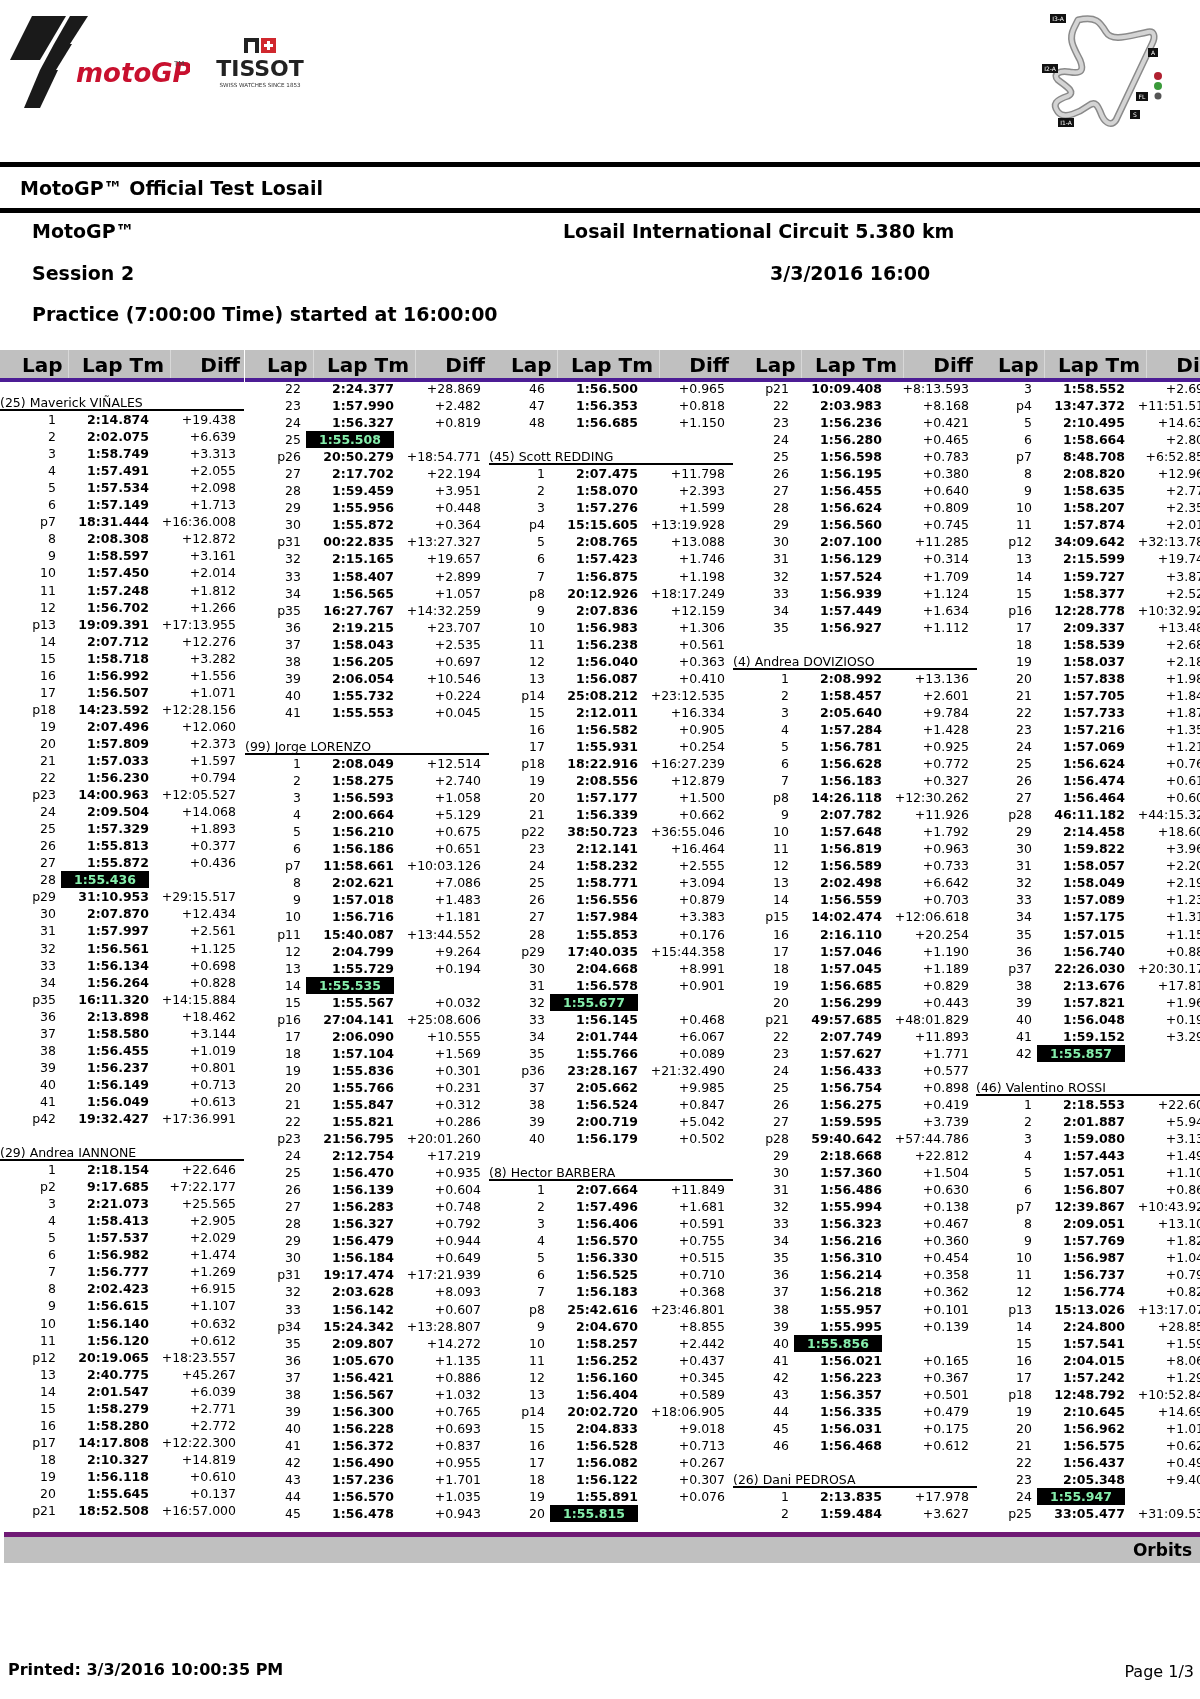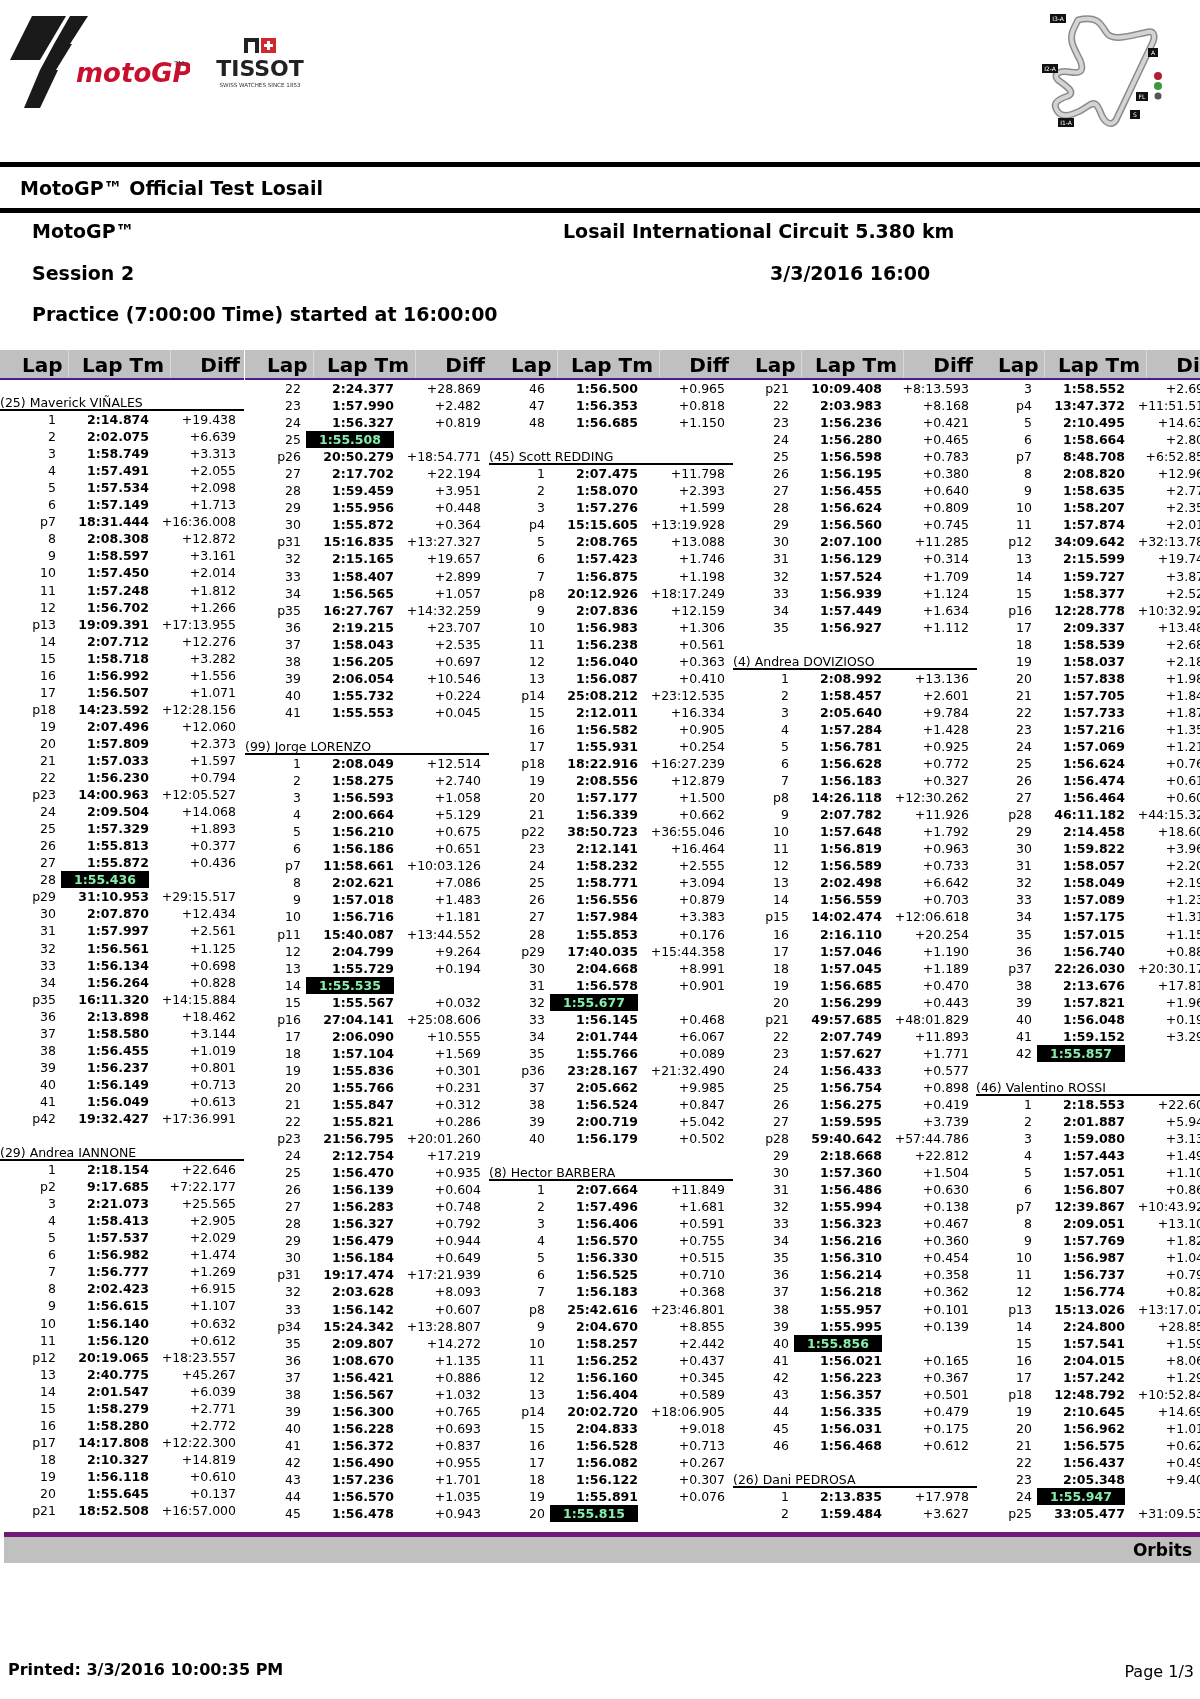--- a/index.html
+++ b/index.html
@@ -9,21 +9,21 @@
   
   #motogp-logo { left: 10px; top: 8px; width: 180px; height: 105px; }
   #tissot-logo { left: 208px; top: 38px; width: 120px; height: 55px; }
   #track-map { left: 1040px; top: 8px; width: 140px; height: 122px; }
   .rule-thick { left: 0; width: 1200px; height: 5px; background: #000; }
   .title-main { left: 8px; top: 177px; font-size: 19px; font-weight: bold; margin-left: 12px; }
   .hdr-txt { font-size: 19px; font-weight: bold; }
   
   .col { position: absolute; top: 350px; width: 244px; }
   .col-head { position: absolute; top: 0; left: 0; width: 100%; height: 28px;
-              background: #c0c0c0; border-bottom: 2px solid #4c1d95; }
+              background: #c0c0c0; border-bottom: 4px solid #4c1d95; }
   .col-head span { position: absolute; top: 3px; font-size: 20px; font-weight: bold; }
   .h-lap { left: 22px; }
   .h-laptm { left: 82px; }
   .h-diff { right: 4px; }
   .col-head .sep { position: absolute; top: 0; width: 1px; height: 28px; background: #d8d8d8; }
   .rows { position: absolute; top: 30px; left: 0; width: 100%; }
   .r { position: relative; height: 17.05px; font-size: 12.5px; line-height: 17px; white-space: nowrap; }
   .r .lap { position: absolute; right: 188px; text-align: right; }
   .r .tm { position: absolute; right: 95px; text-align: right; font-weight: bold; }
   .r .df { position: absolute; right: 8px; text-align: right; }
@@ -474,21 +474,21 @@
         <span class="tm">1:55.956</span>
         <span class="df">+0.448</span>
       </div>
       <div class="r">
         <span class="lap">30</span>
         <span class="tm">1:55.872</span>
         <span class="df">+0.364</span>
       </div>
       <div class="r">
         <span class="lap">p31</span>
-        <span class="tm">15:16.835</span>
+        <span class="tm">00:22.835</span>
         <span class="df">+13:27.327</span>
       </div>
       <div class="r">
         <span class="lap">32</span>
         <span class="tm">2:15.165</span>
         <span class="df">+19.657</span>
       </div>
       <div class="r">
         <span class="lap">33</span>
         <span class="tm">1:58.407</span>
@@ -706,21 +706,21 @@
         <span class="tm">15:24.342</span>
         <span class="df">+13:28.807</span>
       </div>
       <div class="r">
         <span class="lap">35</span>
         <span class="tm">2:09.807</span>
         <span class="df">+14.272</span>
       </div>
       <div class="r">
         <span class="lap">36</span>
-        <span class="tm">1:08.670</span>
+        <span class="tm">1:05.670</span>
         <span class="df">+1.135</span>
       </div>
       <div class="r">
         <span class="lap">37</span>
         <span class="tm">1:56.421</span>
         <span class="df">+0.886</span>
       </div>
       <div class="r">
         <span class="lap">38</span>
         <span class="tm">1:56.567</span>
@@ -1265,21 +1265,21 @@
         <span class="df">+1.190</span>
       </div>
       <div class="r">
         <span class="lap">18</span>
         <span class="tm">1:57.045</span>
         <span class="df">+1.189</span>
       </div>
       <div class="r">
         <span class="lap">19</span>
         <span class="tm">1:56.685</span>
-        <span class="df">+0.470</span>
+        <span class="df">+0.829</span>
       </div>
       <div class="r">
         <span class="lap">20</span>
         <span class="tm">1:56.299</span>
         <span class="df">+0.443</span>
       </div>
       <div class="r">
         <span class="lap">p21</span>
         <span class="tm">49:57.685</span>
         <span class="df">+48:01.829</span>

